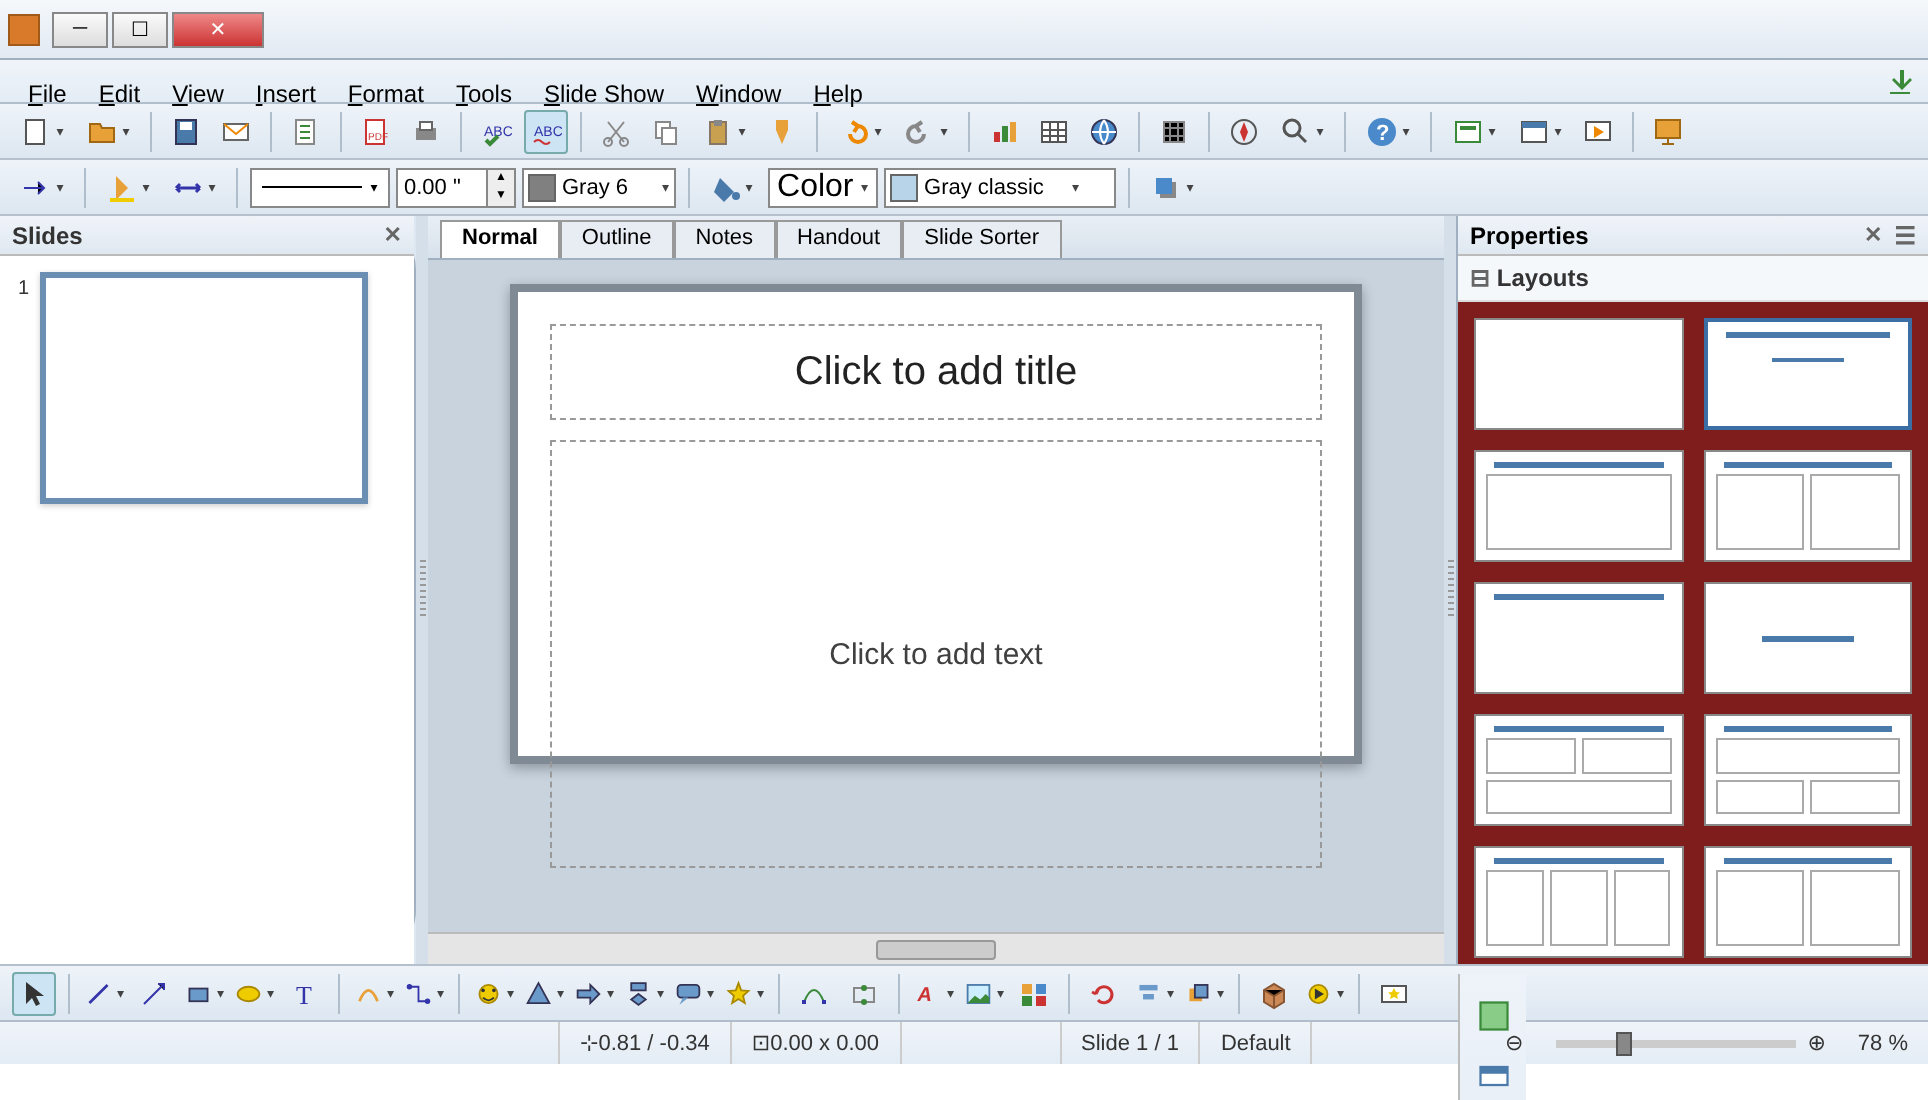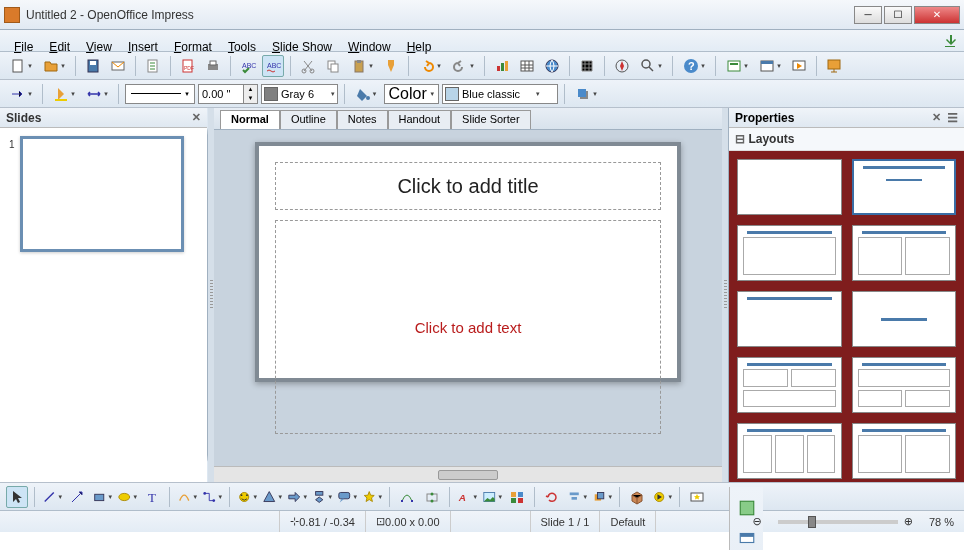--- a/index.html
+++ b/index.html
@@ -51,21 +51,21 @@
 .slide-thumb{border:3px solid #6b8fb3;width:164px;height:116px;background:#fff;margin-left:12px;position:relative;box-shadow:0 1px 3px rgba(0,0,0,0.2);}
 .slide-thumb .num{position:absolute;left:-14px;top:0;font-size:10px;color:#333;}
 
 .editor { flex:1; display:flex; flex-direction:column; background:#c8d3de;}
 .tabs-row{height:22px;display:flex;background:linear-gradient(#e8eef5,#d8e2ec);border-bottom:1px solid #a0b0c0;padding-left:6px;padding-top:2px;}
 .tab{padding:2px 10px;border:1px solid #999;border-bottom:none;background:#e8edf3;margin-right:0;font-size:11px;}
 .tab.active{background:#fff;font-weight:bold;}
 .slide-area{flex:1;position:relative;overflow:hidden;background:#c8d3de;padding:12px;}
 .slide-canvas{background:#fff;border:4px solid #808a94;width:426px;height:240px;margin:0 auto;padding:16px;box-shadow:0 2px 6px rgba(0,0,0,0.3);}
 .slide-title{border:1px dashed #999;height:48px;display:flex;align-items:center;justify-content:center;font-size:20px;color:#222;margin-bottom:10px;}
-.slide-body{border:1px dashed #999;height:214px;display:flex;align-items:center;justify-content:center;font-size:15px;color:#b91c1c;}
+.slide-body{border:1px dashed #999;height:214px;display:flex;align-items:center;justify-content:center;font-size:15px;color:#404040;}
 .hscroll{height:16px;background:#e5e5e5;border-top:1px solid #bbb;display:flex;align-items:center;justify-content:center;}
 .hscroll .thumb{width:60px;height:10px;background:#ccc;border:1px solid #999;border-radius:2px;}
 
 .props-panel{width:236px;background:#7f1d1d;border-left:1px solid #a0b0c0;display:flex;flex-direction:column;}
 .props-body{flex:1;display:flex;flex-direction:column;}
 .props-body .hdr{height:20px;background:linear-gradient(#f0f4f9,#dfe8f1);border-bottom:1px solid #bbb;display:flex;align-items:center;padding:0 6px;font-weight:bold;}
 .props-body .hdr .x{margin-left:auto;font-size:11px;color:#666;}
 .props-body .section-hdr{padding:4px 6px;font-weight:bold;color:#333;background:#f5f8fb;border-bottom:1px solid #ddd;}
 .props-body .section-hdr::before{content:"⊟ ";color:#666;}
 .layouts-grid{flex:1;overflow-y:auto;padding:8px;display:grid;grid-template-columns:1fr 1fr;gap:10px;}
@@ -89,21 +89,20 @@
 .statusbar .zoomslider .h{position:absolute;width:8px;height:12px;background:#888;border:1px solid #555;top:-4px;left:30px;}
 
 .splitter{width:6px;background:#d5dfe9;cursor:col-resize;display:flex;align-items:center;justify-content:center;}
 .splitter .grip{width:3px;height:30px;background:repeating-linear-gradient(#999,#999 1px,transparent 1px,transparent 3px);}
 </style>
 </head>
 <body>
 
 <div class="titlebar">
   <div class="app-icon"></div>
-  <div class="title">Untitled 2 - OpenOffice Impress</div>
   <div class="winbtns">
     <div class="winbtn">─</div>
     <div class="winbtn">☐</div>
     <div class="winbtn close">✕</div>
   </div>
 </div>
 
 <div class="menubar">
   <div class="menuitem"><span style="text-decoration:underline">F</span>ile</div>
   <div class="menuitem"><span style="text-decoration:underline">E</span>dit</div>
@@ -328,21 +327,21 @@
         <path fill="#4a7aaa" d="M5 3l7 7-5 5-5-5z"></path>
         <circle cx="13" cy="12" r="2" fill="#4a7aaa"></circle>
       </svg>
     </div>
   <div class="combo">
       <div class="lbl">Color</div>
       <div class="dd">▾</div>
     </div>
   <div class="colorbox" style="width:116px">
     <div class="sw" style="background:#b8d4e8"></div>
-    <div class="lbl" style="width:72px">Blue classic</div>
+    <div class="lbl" style="width:72px">Gray classic</div>
     <div class="dd">▾</div>
   </div>
   <div class="sep"></div>
   <div class="tbtn drop">
       <svg viewBox="0 0 16 16">
         <rect x="5" y="5" width="8" height="8" fill="#888"></rect>
         <rect x="3" y="3" width="8" height="8" fill="#4a8aca"></rect>
       </svg>
     </div>
 </div>

